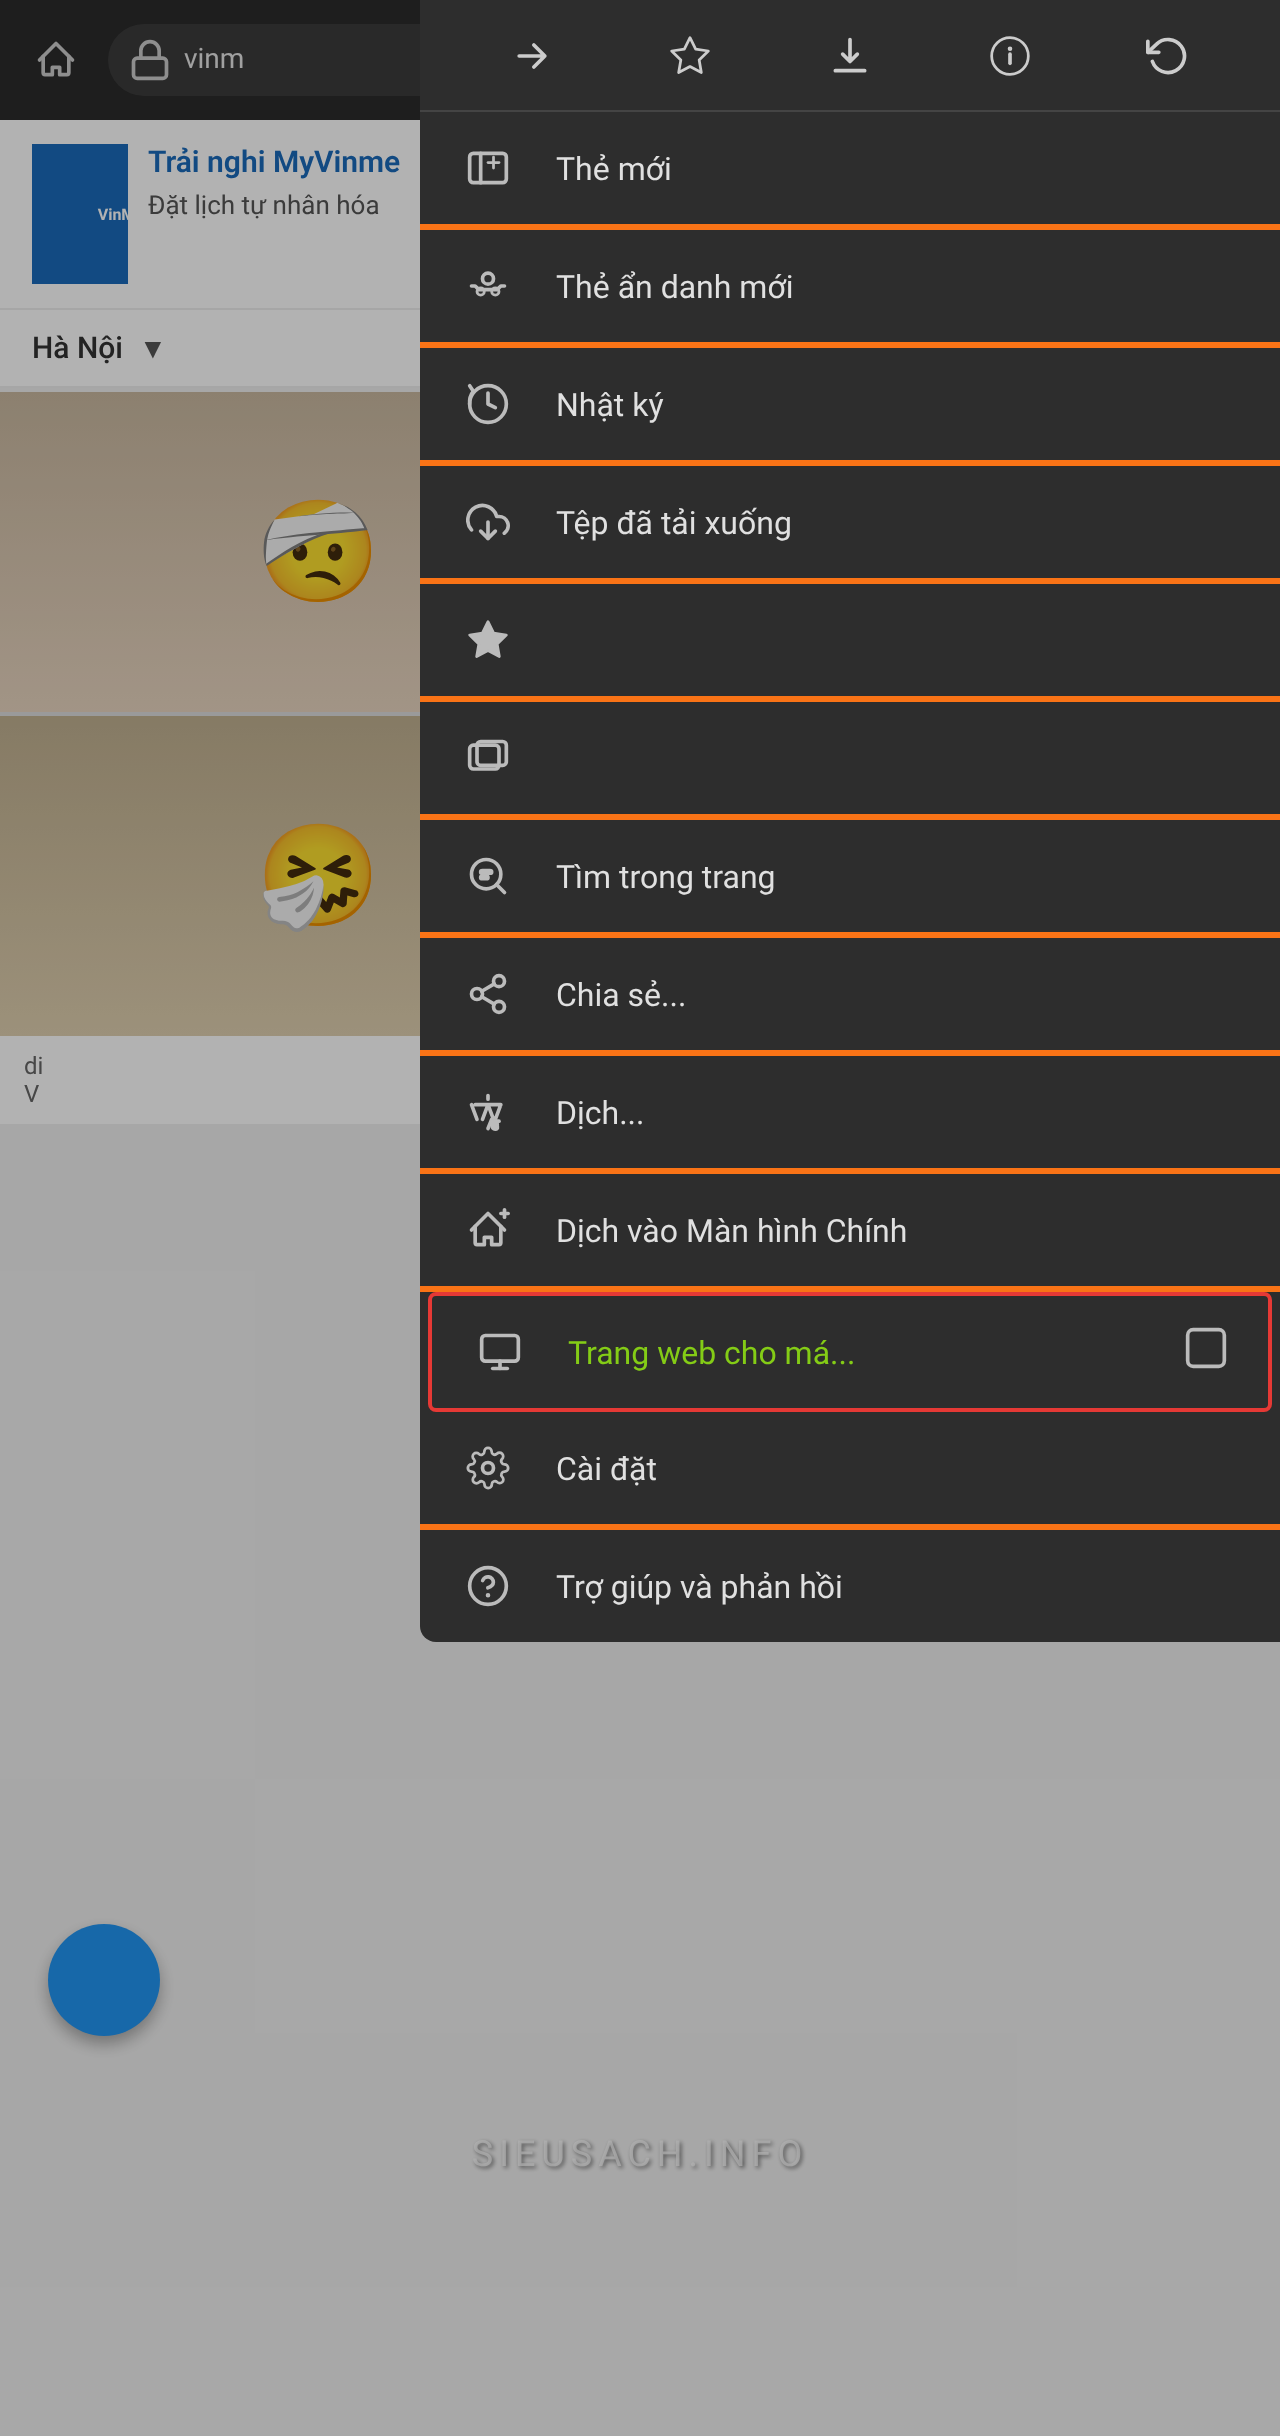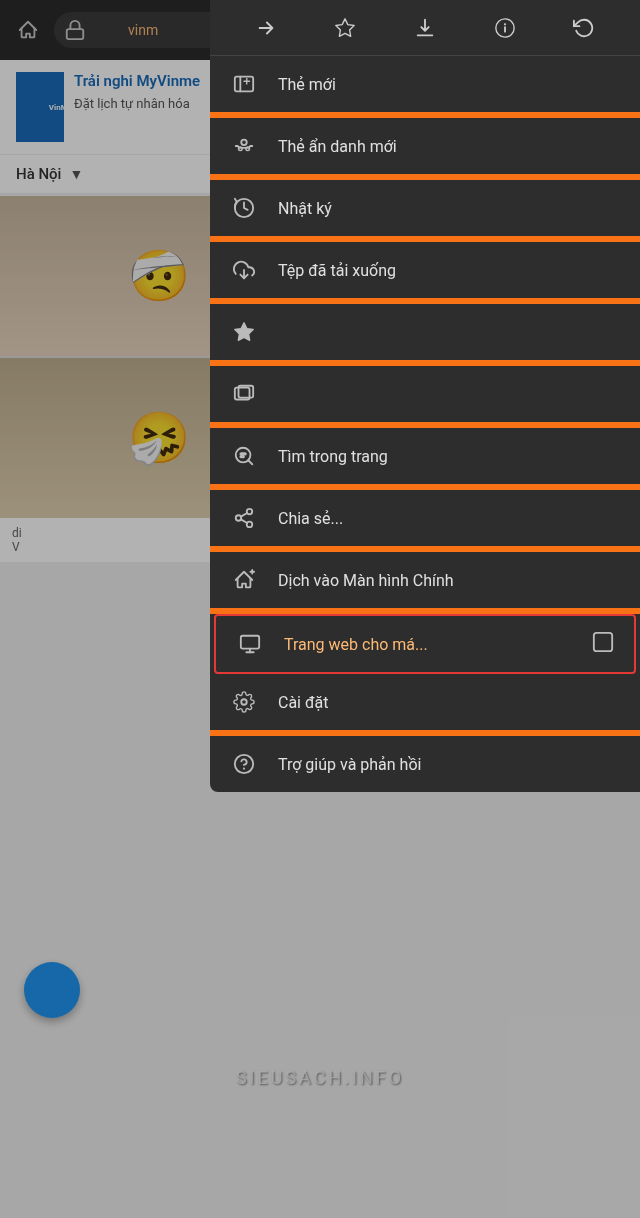--- a/index.html
+++ b/index.html
@@ -245,21 +245,21 @@
       font-size: 20px;
     }
 
     
     .menu-item {
       display: flex;
       align-items: center;
       padding: 14px 20px;
       gap: 20px;
       cursor: pointer;
-      border-bottom: 6px solid #f97316;
+      border-bottom: 3px solid #f97316;
     }
 
     .menu-item-icon {
       width: 28px;
       height: 28px;
       display: flex;
       align-items: center;
       justify-content: center;
       color: #bbb;
       font-size: 18px;
@@ -273,21 +273,21 @@
     }
 
     
     .menu-item-highlighted {
       border: 2px solid #e53935;
       border-radius: 4px;
       margin: 0 4px;
     }
 
     .menu-item-highlighted .menu-item-label {
-      color: #fdba74;
+      color: #84cc16;
     }
 
     .menu-item-end-icon {
       color: #bbb;
       font-size: 16px;
     }
 
     
     svg {
       width: 22px;
@@ -313,21 +313,21 @@
     <svg class="toolbar-svg" viewBox="0 0 24 24" width="22" height="22">
       <path d="M3 12L12 3l9 9" stroke="#ccc" stroke-width="2"></path>
       <path d="M5 10v9a1 1 0 001 1h4v-4h4v4h4a1 1 0 001-1v-9" stroke="#ccc" stroke-width="2"></path>
     </svg>
   </div>
   <div class="toolbar-url">
     <svg viewBox="0 0 24 24" width="14" height="14">
       <rect x="3" y="11" width="18" height="11" rx="2" ry="2" stroke="#ccc" stroke-width="2"></rect>
       <path d="M7 11V7a5 5 0 0110 0v4" stroke="#ccc" stroke-width="2"></path>
     </svg>
-    <span style="color:#fdba74;font-size:14px;margin-left:36px;">vinm</span>
+    <span style="color:#e5e5e5;font-size:14px;">vinm</span>
   </div>
   <div class="toolbar-actions">
     <div class="toolbar-icon">
       <svg class="toolbar-svg" viewBox="0 0 24 24" width="20" height="20">
         <path d="M5 12h14M13 6l6 6-6 6" stroke="#ccc" stroke-width="2"></path>
       </svg>
     </div>
     <div class="toolbar-icon">
       <svg class="toolbar-svg" viewBox="0 0 24 24" width="20" height="20">
         <path d="M12 2l3.09 6.26L22 9.27l-5 4.87 1.18 6.88L12 17.77l-6.18 3.25L7 14.14 2 9.27l6.91-1.01L12 2z" stroke="#ccc" stroke-width="1.5"></path>
@@ -526,20 +526,31 @@
         <circle cx="18" cy="5" r="3" stroke="#bbb" stroke-width="2"></circle>
         <circle cx="6" cy="12" r="3" stroke="#bbb" stroke-width="2"></circle>
         <circle cx="18" cy="19" r="3" stroke="#bbb" stroke-width="2"></circle>
         <line x1="8.59" y1="13.51" x2="15.42" y2="17.49" stroke="#bbb" stroke-width="2"></line>
         <line x1="15.41" y1="6.51" x2="8.59" y2="10.49" stroke="#bbb" stroke-width="2"></line>
       </svg>
     </div>
     <span class="menu-item-label">Chia sẻ...</span>
   </div>
 
+  <div class="menu-item">
+    <div class="menu-item-icon">
+      <svg viewBox="0 0 24 24" width="22" height="22">
+        <path d="M5 8h14M12 3v2M3 8l3 8M19 8l-3 8M9 16l3-8 3 8" stroke="#bbb" stroke-width="2"></path>
+        <path d="M12 21l2-5" stroke="#bbb" stroke-width="2"></path>
+        <path d="M14 17h4" stroke="#bbb" stroke-width="2"></path>
+        <text x="14" y="21" font-size="5" fill="#bbb">G</text>
+      </svg>
+    </div>
+    <span class="menu-item-label">Dịch...</span>
+  </div>
 
   <div class="menu-item">
     <div class="menu-item-icon">
       <svg viewBox="0 0 24 24" width="22" height="22">
         <path d="M3 12L12 3l9 9" stroke="#bbb" stroke-width="2"></path>
         <path d="M5 10v9a1 1 0 001 1h4v-4h4v4h4a1 1 0 001-1v-9" stroke="#bbb" stroke-width="2"></path>
         <line x1="19" y1="3" x2="23" y2="3" stroke="#bbb" stroke-width="2"></line>
         <line x1="21" y1="1" x2="21" y2="5" stroke="#bbb" stroke-width="2"></line>
       </svg>
     </div>

